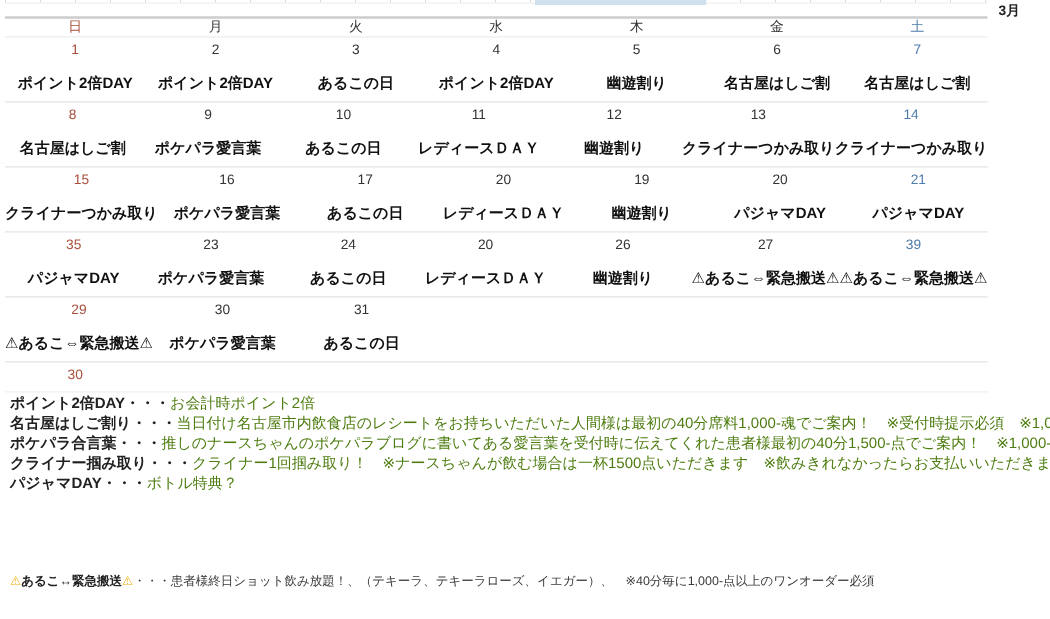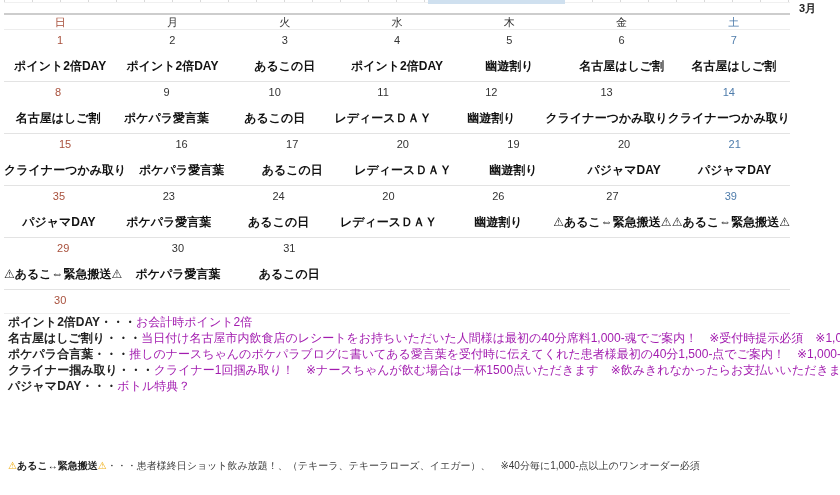--- a/index.html
+++ b/index.html
@@ -29,21 +29,21 @@
   .cal-date.sun { color:#a8503c; }
   .cal-date.sat { color:#4e7cab; }
   .cal-event { font-size:12px; font-weight:bold; color:#111; margin-top:12px;
     white-space:nowrap; line-height:14px; }
 
   
   .legend { position:absolute; top:314px; left:8px; right:4px; }
   .legend-line { font-size:12px; line-height:16px; white-space:nowrap; }
   .legend-label { font-weight:bold; color:#222; }
   .legend-sep { font-weight:bold; color:#222; }
-  .legend-desc { color:#a21caf; }
+  .legend-desc { color:#4d7c0f; }
 
   
   .warning-line { position:absolute; top:458px; left:8px; font-size:10px; line-height:16px; white-space:nowrap; }
   .warn-icon { color:#f0b11d; font-weight:bold; }
   .warn-label { font-weight:bold; color:#222; }
   .warn-sep { color:#3a3a3a; }
   .warn-desc { color:#3a3a3a; }
 </style>
 </head>
 <body>

